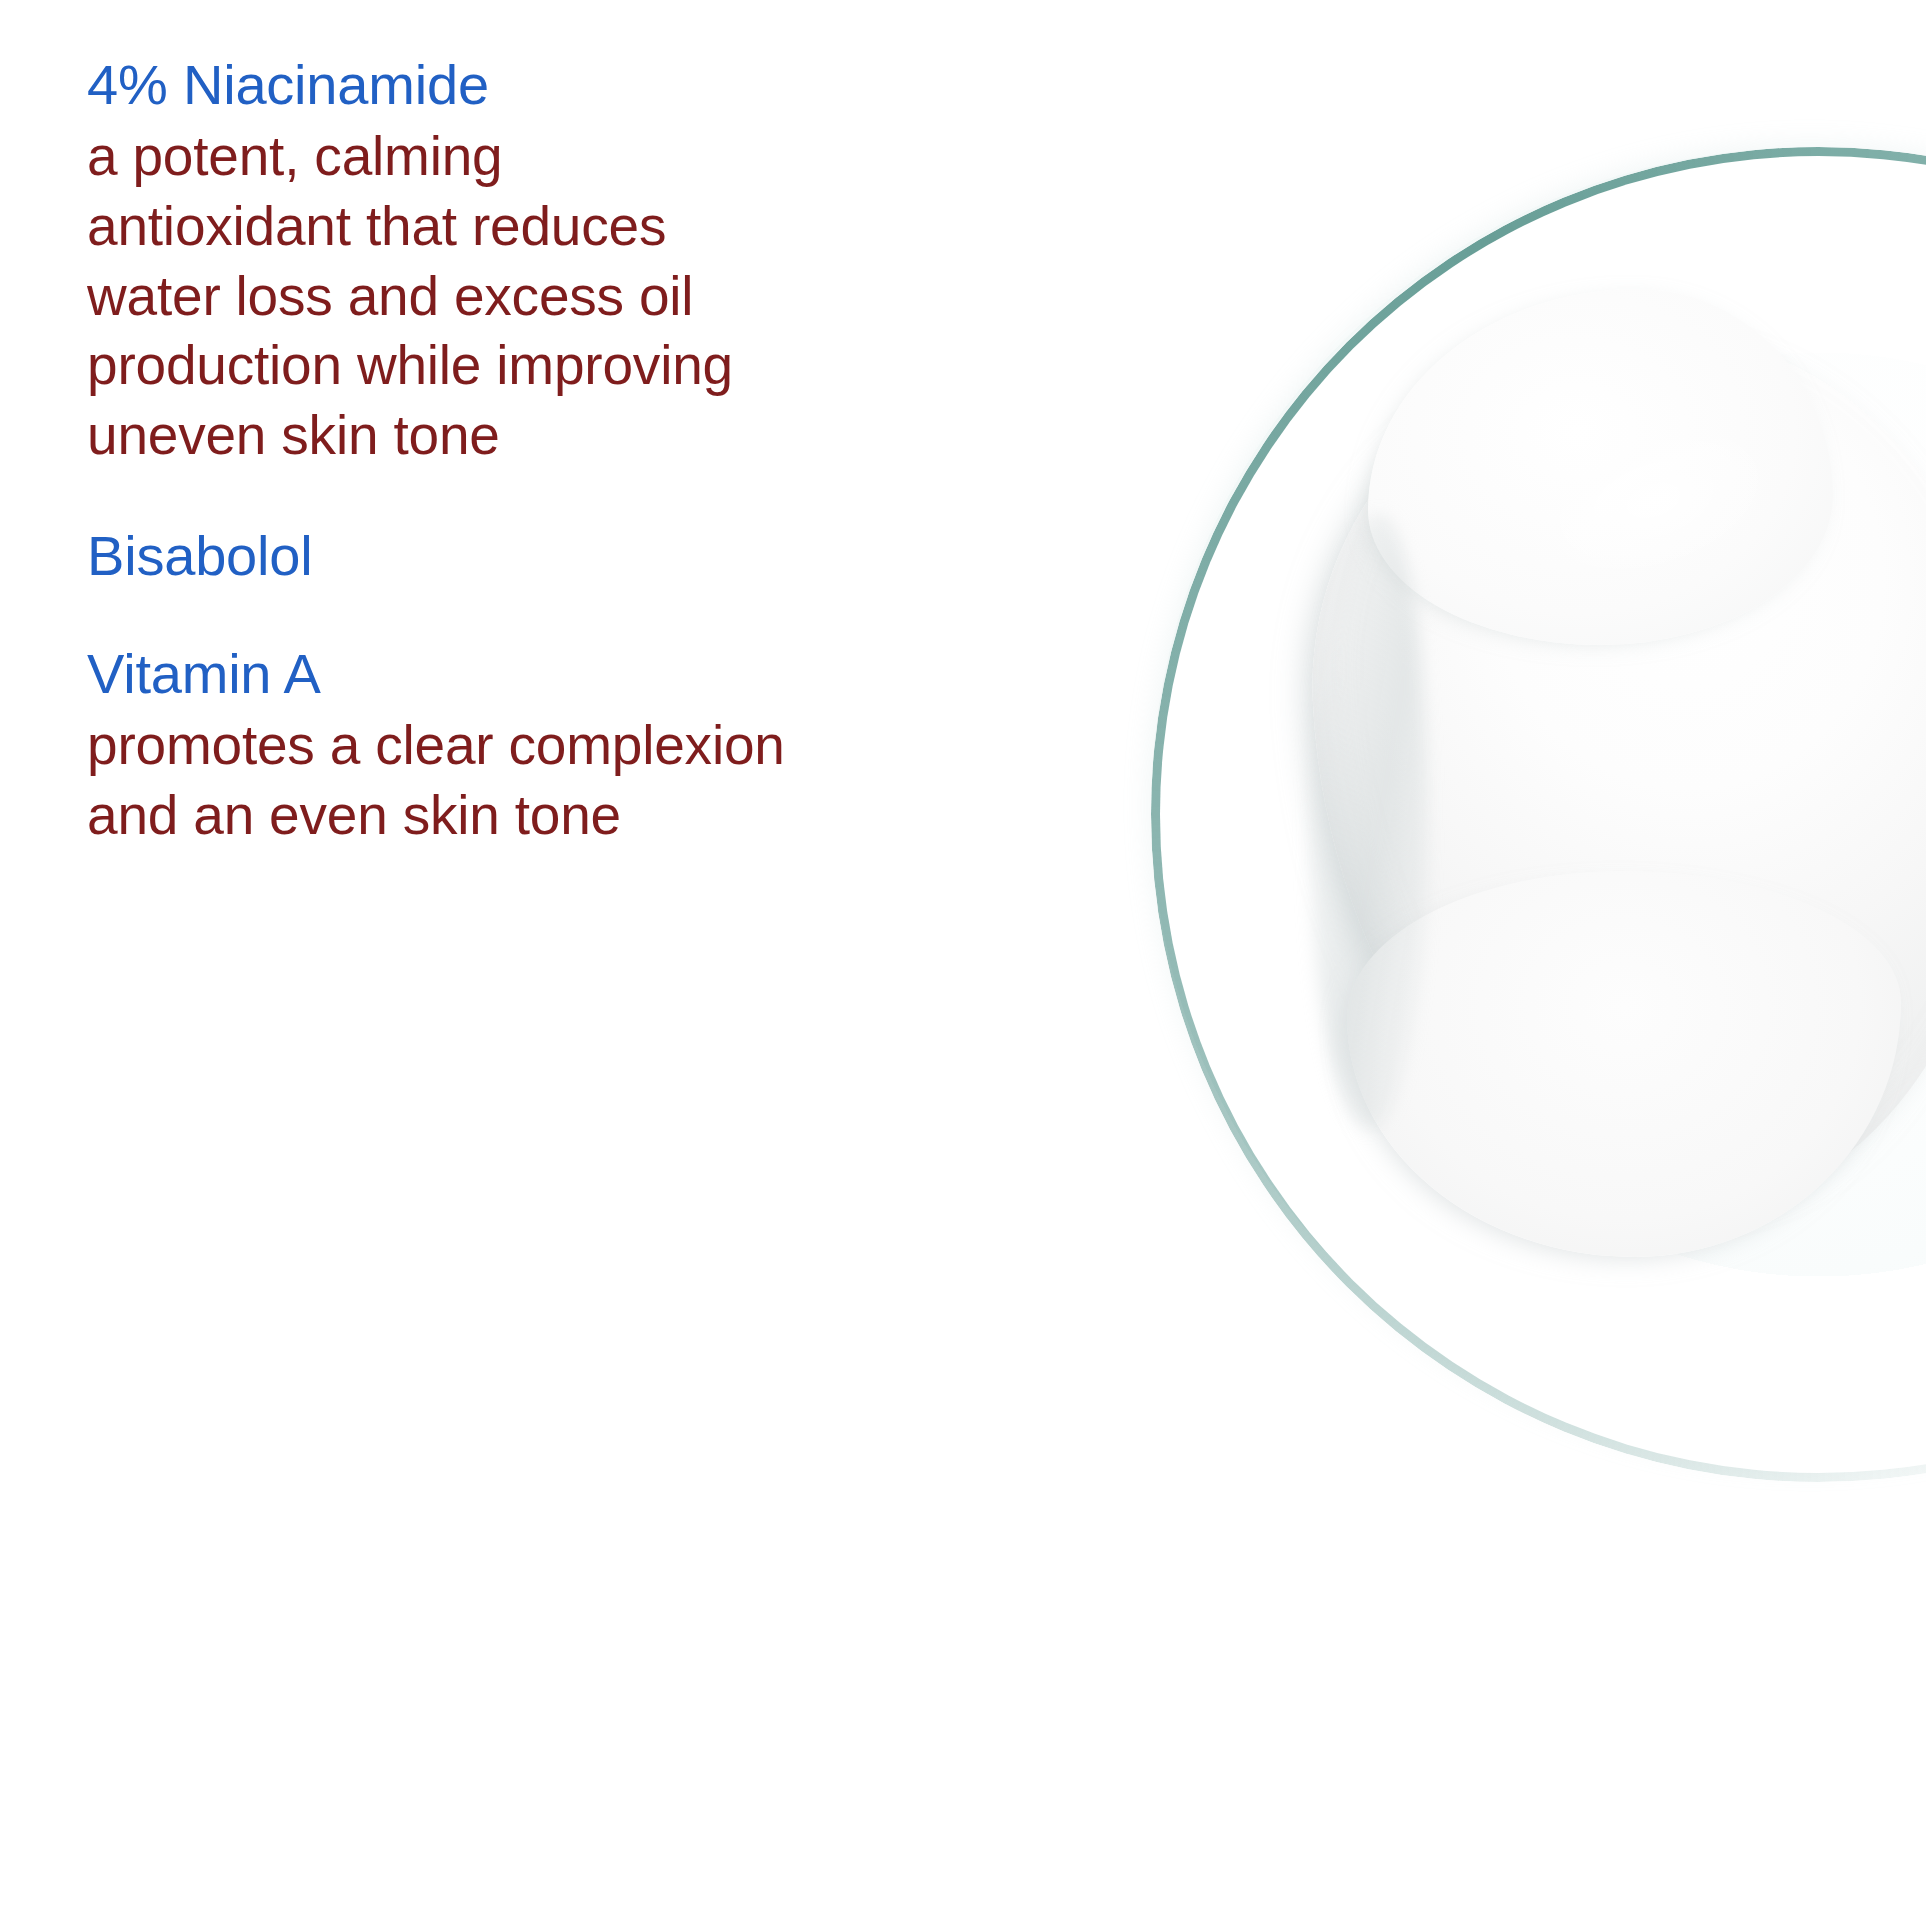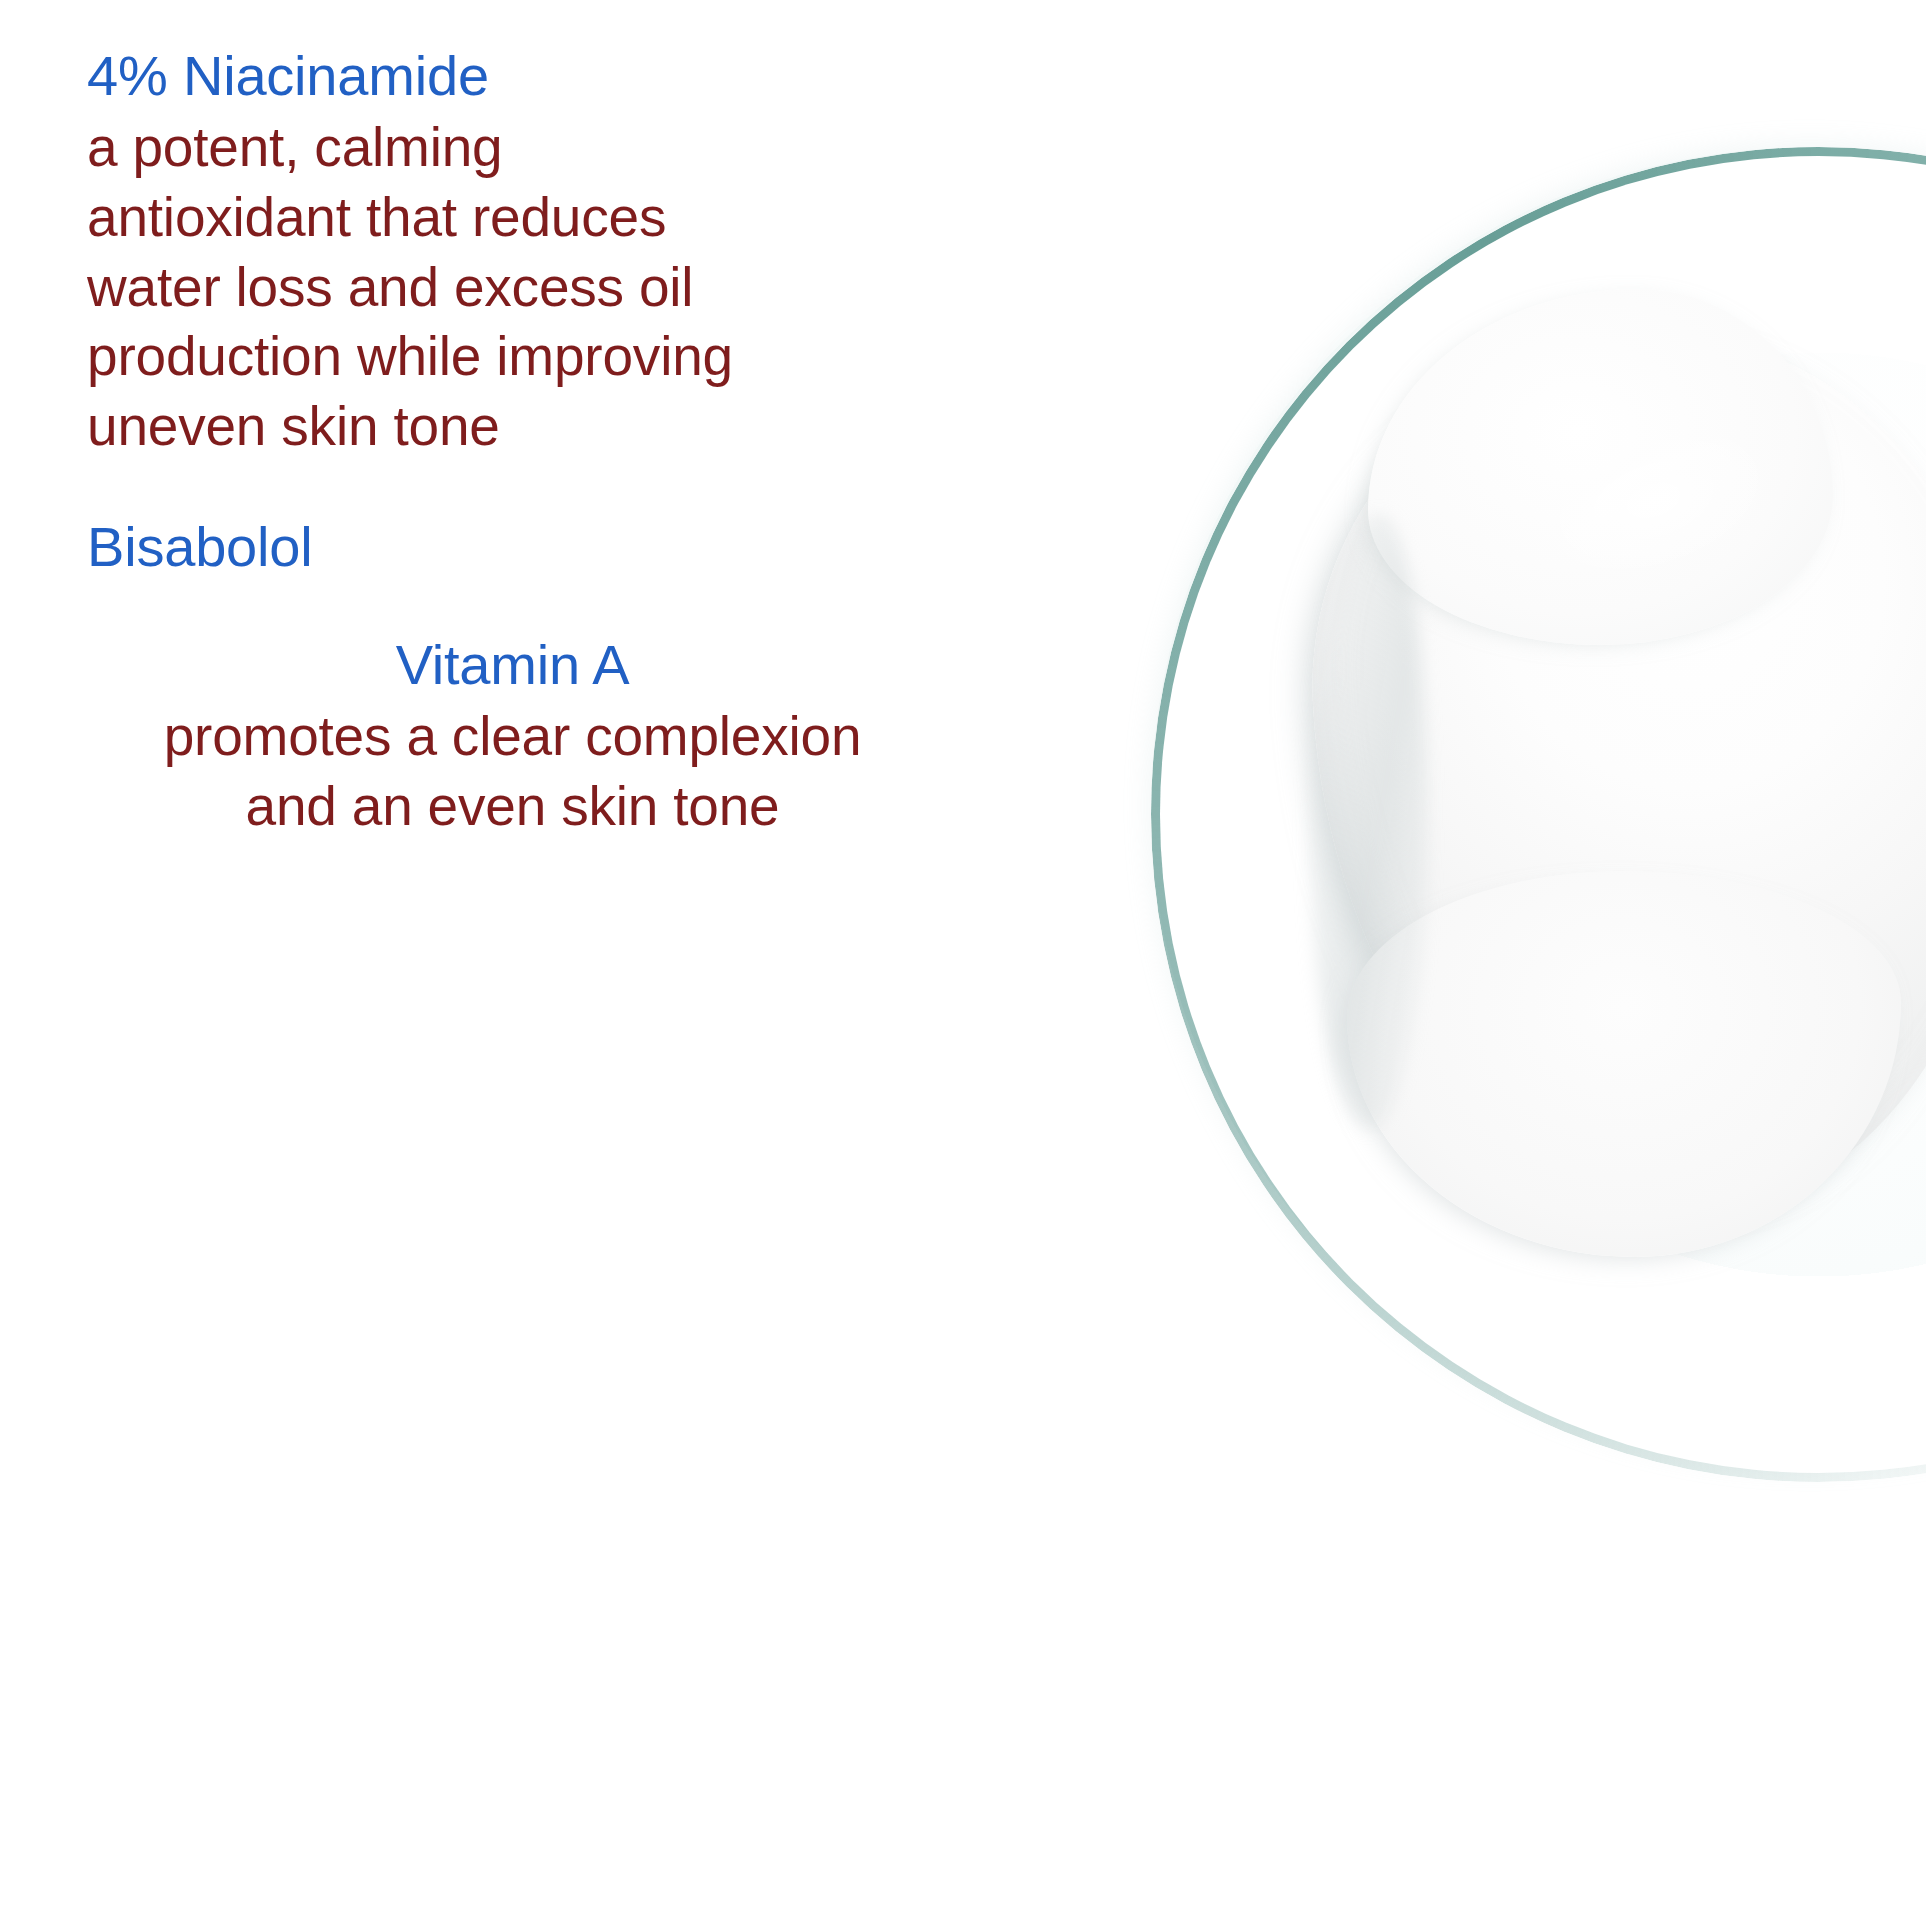--- a/index.html
+++ b/index.html
@@ -203,30 +203,29 @@
     background: linear-gradient(100deg, rgba(206,213,214,0.0) 0%, rgba(201,209,210,0.45) 55%, rgba(255,255,255,0) 100%);
     border-radius: 60% 40% 50% 50% / 50%;
     filter: blur(8px);
     pointer-events: none;
   }
 
   
   .text-column {
     position: absolute;
     left: 87px;
-    top: 44px;
+    top: 53px;
     width: 851px;
   }
 
   .ingredient-block {
     margin: 0 0 53px 0;
   }
   .ingredient-block:last-child {
     margin-bottom: 0;
-    text-align: center;
   }
 
   .ingredient-name {
     color: #2160c4;
     font-size: 56px;
     line-height: 1.16;
     font-weight: 400;
     letter-spacing: -0.2px;
     margin: 0 0 4px 0;
     white-space: pre-line;

